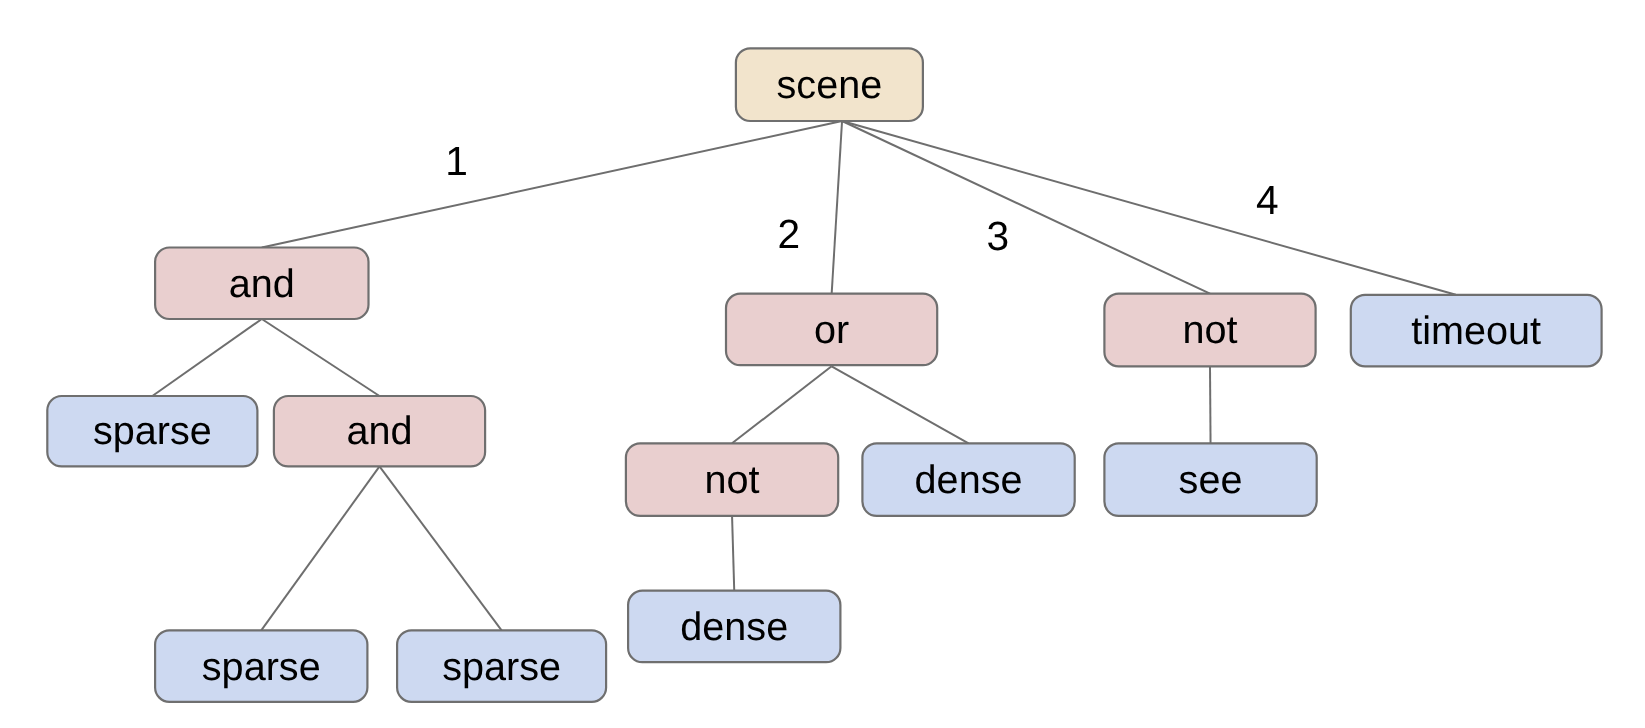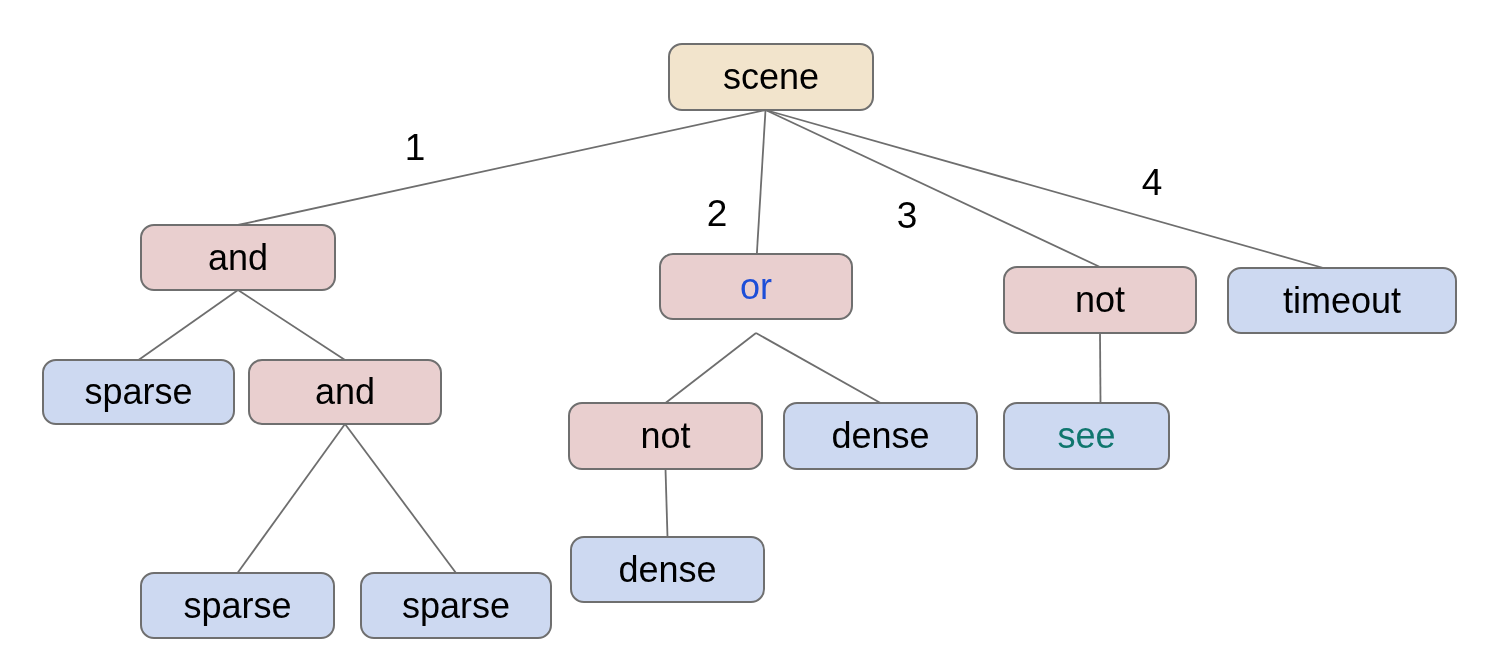--- a/index.html
+++ b/index.html
@@ -59,26 +59,26 @@
       <line x1="345" y1="424" x2="456" y2="573" stroke="#6e6e6e" stroke-width="1.8"></line>
       <line x1="756" y1="333" x2="665.5" y2="403" stroke="#6e6e6e" stroke-width="1.8"></line>
       <line x1="756" y1="333" x2="880.5" y2="403" stroke="#6e6e6e" stroke-width="1.8"></line>
       <line x1="665.5" y1="469" x2="667.5" y2="537" stroke="#6e6e6e" stroke-width="1.8"></line>
       <line x1="1100" y1="333" x2="1100.5" y2="403" stroke="#6e6e6e" stroke-width="1.8"></line>
     </svg>
 <div class="edge-label" style="left: 415px; top: 147px; color: rgb(0, 0, 0);">1</div>
     <div class="edge-label" style="left: 717px; top: 213px; color: rgb(0, 0, 0);">2</div>
     <div class="edge-label" style="left: 907px; top: 215px; color: rgb(0, 0, 0);">3</div>
     <div class="edge-label" style="left: 1152px; top: 182px; color: rgb(0, 0, 0);">4</div>
-    <div class="node" style="left: 668px; top: 43px; width: 206px; height: 68px; background: rgb(242, 228, 204); border-color: rgb(111, 111, 111); color: rgb(0, 0, 0);">scene</div>
+    <div class="node" style="left: 668px; top: 43px; width: 172px; height: 68px; background: rgb(242, 228, 204); border-color: rgb(111, 111, 111); color: rgb(0, 0, 0);">scene</div>
     <div class="node" style="left: 140px; top: 224px; width: 196px; height: 67px; background: rgb(233, 207, 207); border-color: rgb(111, 111, 111); color: rgb(0, 0, 0);">and</div>
-    <div class="node" style="left: 659px; top: 253px; width: 194px; height: 67px; background: rgb(233, 207, 207); border-color: rgb(111, 111, 111); color: #1d4ed8;">or</div>
+    <div class="node" style="left: 659px; top: 266px; width: 194px; height: 67px; background: rgb(233, 207, 207); border-color: rgb(111, 111, 111); color: #000000;">or</div>
     <div class="node" style="left: 1003px; top: 266px; width: 194px; height: 68px; background: rgb(233, 207, 207); border-color: rgb(111, 111, 111); color: rgb(0, 0, 0);">not</div>
     <div class="node" style="left: 1227px; top: 267px; width: 230px; height: 67px; background: rgb(205, 217, 241); border-color: rgb(111, 111, 111); color: rgb(0, 0, 0);">timeout</div>
     <div class="node" style="left: 42px; top: 359px; width: 193px; height: 66px; background: rgb(205, 217, 241); border-color: rgb(111, 111, 111); color: rgb(0, 0, 0);">sparse</div>
     <div class="node" style="left: 248px; top: 359px; width: 194px; height: 66px; background: rgb(233, 207, 207); border-color: rgb(111, 111, 111); color: rgb(0, 0, 0);">and</div>
     <div class="node" style="left: 568px; top: 402px; width: 195px; height: 68px; background: rgb(233, 207, 207); border-color: rgb(111, 111, 111); color: rgb(0, 0, 0);">not</div>
     <div class="node" style="left: 783px; top: 402px; width: 195px; height: 68px; background: rgb(205, 217, 241); border-color: rgb(111, 111, 111); color: rgb(0, 0, 0);">dense</div>
-    <div class="node" style="left: 1003px; top: 402px; width: 167px; height: 68px; background: rgb(205, 217, 241); border-color: rgb(111, 111, 111); color: #0f766e;">see</div>
+    <div class="node" style="left: 1003px; top: 402px; width: 195px; height: 68px; background: rgb(205, 217, 241); border-color: rgb(111, 111, 111); color: #000000;">see</div>
     <div class="node" style="left: 140px; top: 572px; width: 195px; height: 67px; background: rgb(205, 217, 241); border-color: rgb(111, 111, 111); color: rgb(0, 0, 0);">sparse</div>
     <div class="node" style="left: 360px; top: 572px; width: 192px; height: 67px; background: rgb(205, 217, 241); border-color: rgb(111, 111, 111); color: rgb(0, 0, 0);">sparse</div>
     <div class="node" style="left: 570px; top: 536px; width: 195px; height: 67px; background: rgb(205, 217, 241); border-color: rgb(111, 111, 111); color: rgb(0, 0, 0);">dense</div>
   </div>
 
 </body></html>

